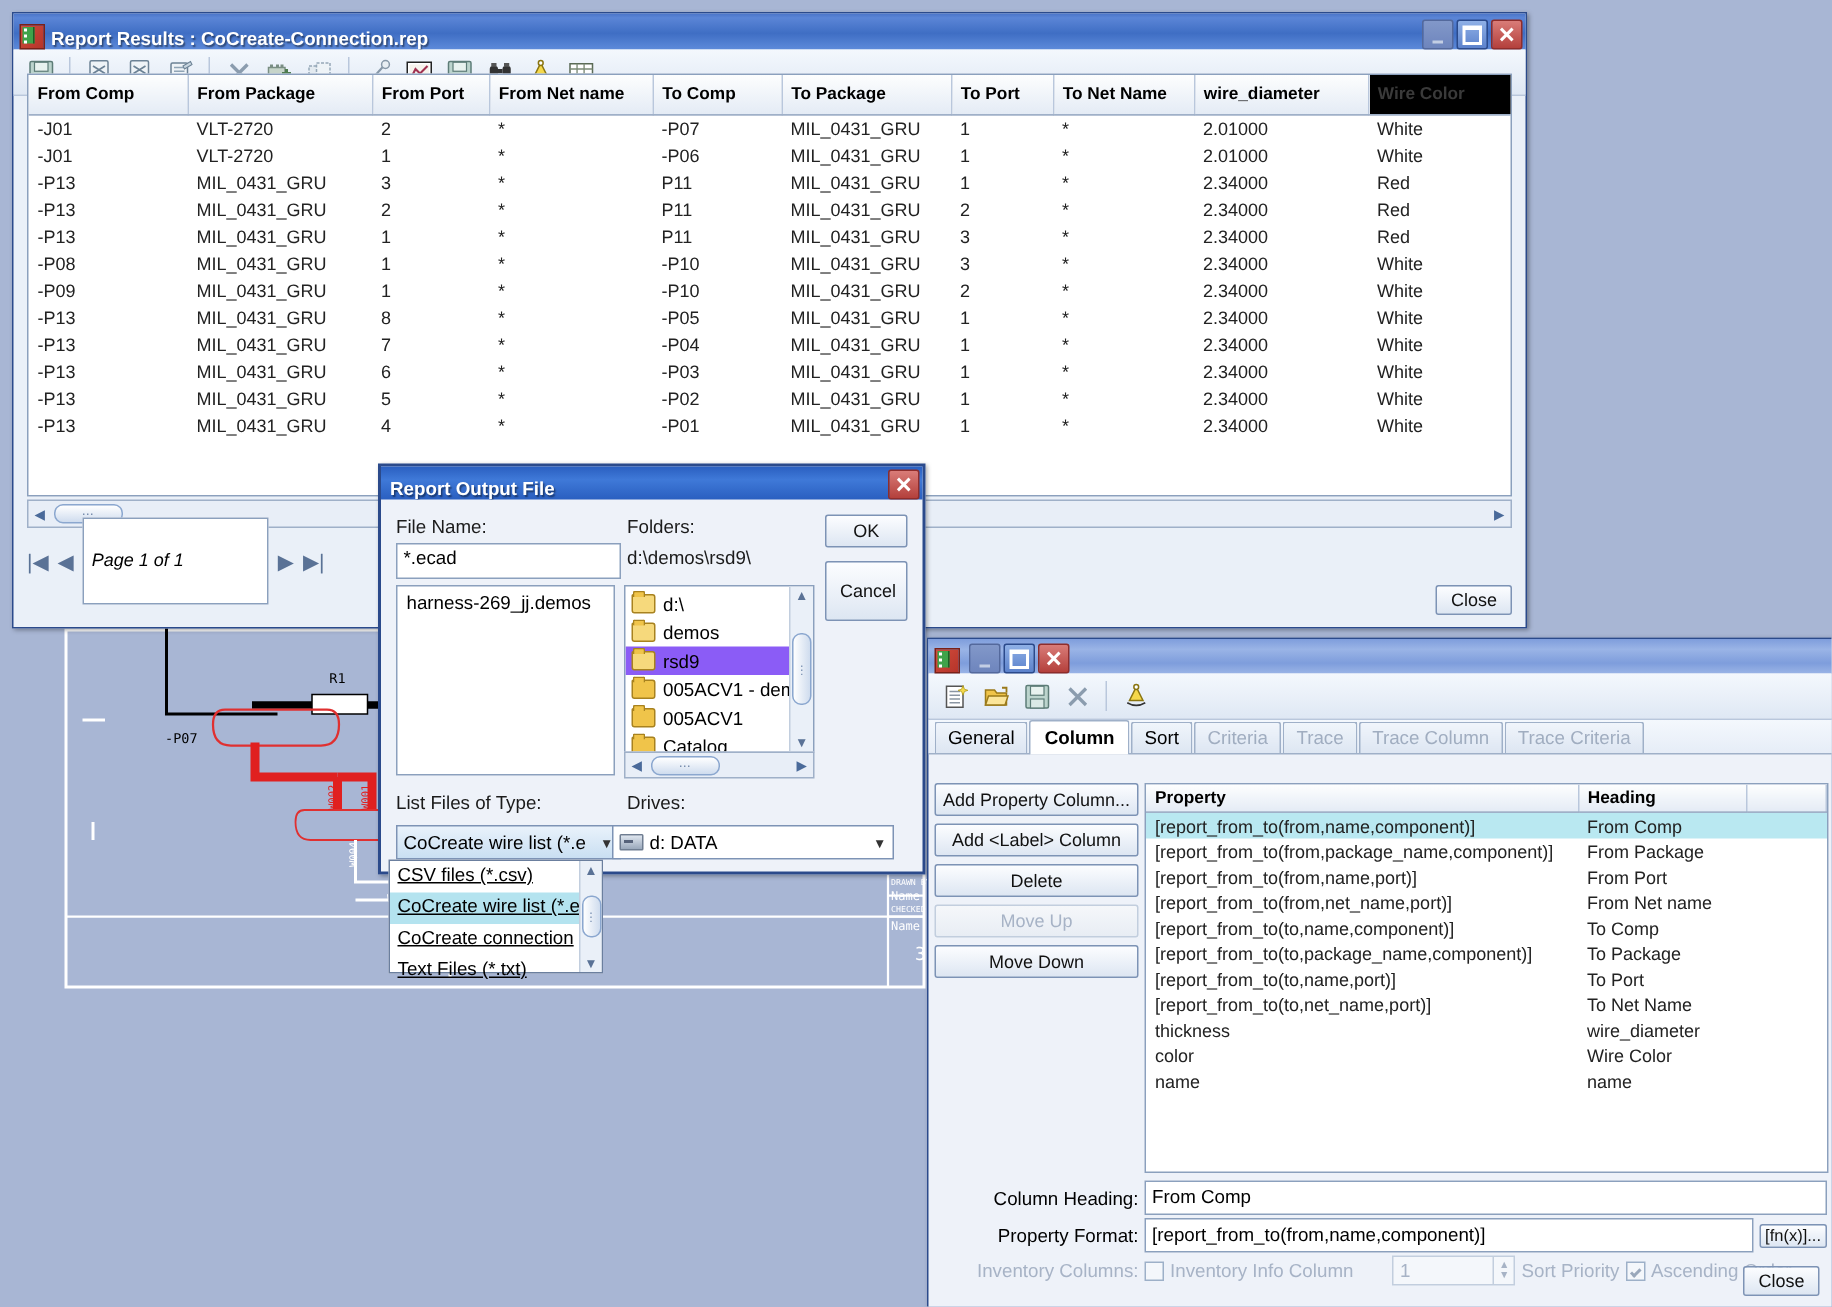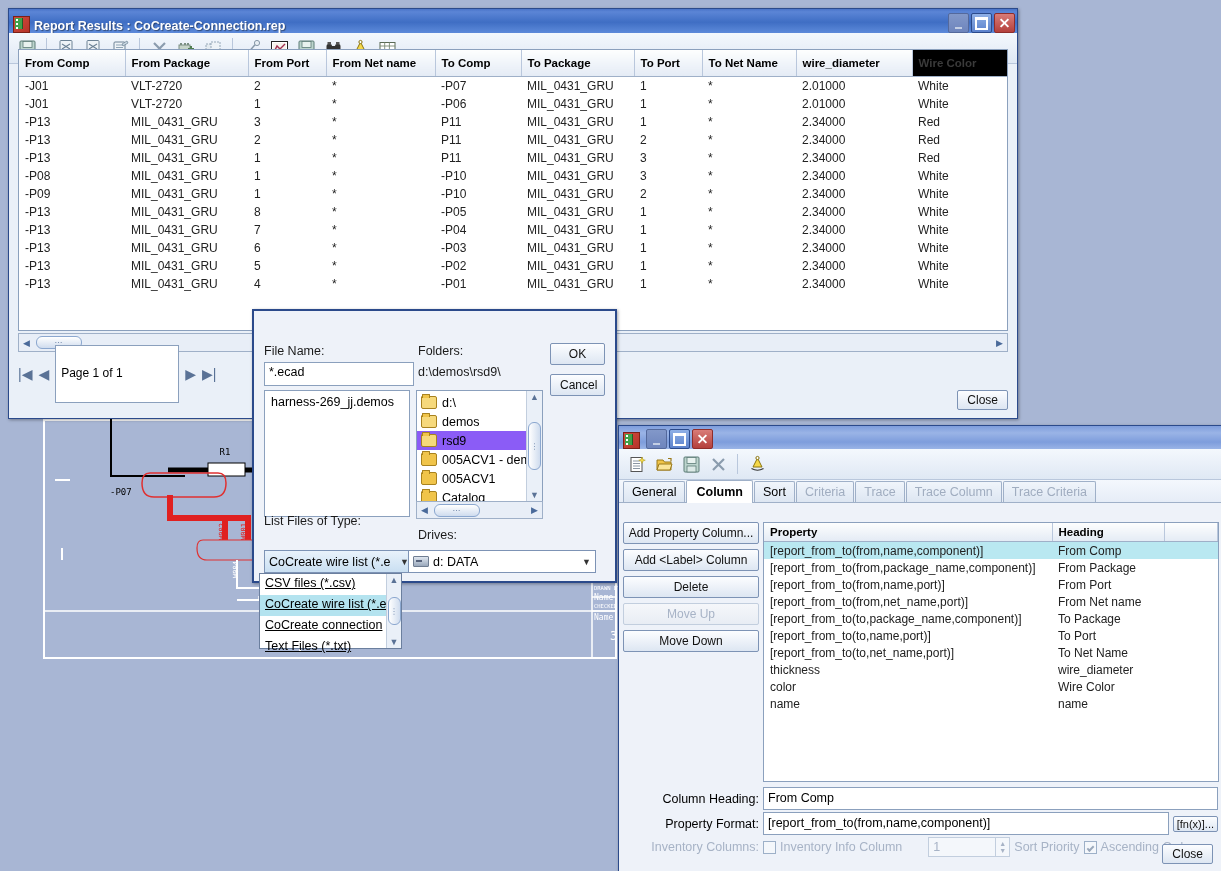--- a/index.html
+++ b/index.html
@@ -62,21 +62,21 @@
      font-size:12px;color:#222;}
   .hscroll{position:absolute;left:9px;top:324px;width:988px;height:17px;
      background:#e8eef7;border:1px solid #9fb0c8;display:flex;align-items:center;}
   .hscroll .arrow{width:15px;text-align:center;color:#4a6a9a;font-size:9px;}
   .hthumb{width:44px;height:11px;margin-left:2px;border:1px solid #8ba7cf;border-radius:6px;
      background:linear-gradient(to bottom,#ffffff,#cfdcee);
      display:flex;align-items:center;justify-content:center;color:#6b82a5;font-size:8px;letter-spacing:1px;}
   .pager{position:absolute;left:9px;top:352px;height:26px;display:flex;align-items:center;gap:6px;}
   .pager .nav{color:#5a7296;font-size:14px;line-height:1;}
   .pagebox{width:112px;height:20px;border:1px solid #8ba0bd;background:#fff;
-     padding:18px 5px;font-size:12px;line-height:18px;}
+     padding:18px 5px;font-size:12px;line-height:18px;font-style:italic;}
   #rr-close{position:absolute;right:9px;bottom:8px;}
 
   .btn{border:1px solid #7d93b5;border-radius:2px;padding:2px 9px;font-size:12px;
      background:linear-gradient(to bottom,#fcfdff,#dde6f2);color:#111;white-space:nowrap;}
   .btn.disabled{color:#a7b3c6;background:linear-gradient(to bottom,#f5f7fa,#e8edf4);
      border-color:#c2cede;}
 
   
   #report-output{left:252px;top:309px;width:361px;height:270px;
      border:2px solid #2b4a8b;background:#eef2f9;}
@@ -497,20 +497,24 @@
     <span class="nav">◀</span>
     <div class="pagebox">Page 1 of 1</div>
     <span class="nav">▶</span>
     <span class="nav">▶|</span>
   </div>
 
   <button class="btn" id="rr-close">Close</button>
 </div>
 
 <div class="win hatch" id="report-output">
+  <div class="titlebar">
+    <div class="title-text" style="padding-left:2px">Report Output File</div>
+    <div class="tbtn close"></div>
+  </div>
 
   <div class="lbl" style="position:absolute;left:10px;top:33px">File Name:</div>
   <div class="fld" style="position:absolute;left:10px;top:51px;width:140px;height:18px">*.ecad</div>
 
   <div class="listbox" style="position:absolute;left:10px;top:79px;width:144px;height:125px">
     <div style="padding:4px 6px;font-size:12.5px">harness-269_jj.demos</div>
   </div>
 
   <div class="lbl" style="position:absolute;left:164px;top:33px">Folders:</div>
   <div class="lbl" style="position:absolute;left:164px;top:54px">d:\demos\rsd9\</div>
@@ -549,23 +553,23 @@
     </div>
   </div>
   <div class="hscroll" style="position:absolute;left:162px;top:190px;width:125px;height:16px">
     <div class="arrow">◀</div>
     <div class="hthumb">⋯</div>
     <div style="flex:1 1 auto"></div>
     <div class="arrow">▶</div>
   </div>
 
   <button class="btn" style="position:absolute;left:296px;top:32px;width:55px;height:22px">OK</button>
-  <button class="btn" style="position:absolute;left:296px;top:63px;width:55px;height:22px">Cancel</button>
-
-  <div class="lbl" style="position:absolute;left:10px;top:203px">List Files of Type:</div>
+  <button class="btn" style="position:absolute;left:296px;top:63px;width:55px;height:40px">Cancel</button>
+
+  <div class="lbl" style="position:absolute;left:10px;top:217px">List Files of Type:</div>
   <div class="combo" style="position:absolute;left:10px;top:239px;width:140px;height:21px">
     <span class="cval">CoCreate wire list (*.e</span>
     <span class="carrow">▼</span>
   </div>
 
   <div class="lbl" style="position:absolute;left:164px;top:217px">Drives:</div>
   <div class="combo white" style="position:absolute;left:154px;top:239px;width:178px;height:21px">
     <span class="drive-ico"></span>
     <span class="cval">d: DATA</span>
     <span class="carrow">▼</span>
@@ -675,20 +679,25 @@
             <td></td>
           </tr>
           <tr>
             <td>[report_from_to(from,name,port)]</td>
             <td>From Port</td>
             <td></td>
           </tr>
           <tr>
             <td>[report_from_to(from,net_name,port)]</td>
             <td>From Net name</td>
+            <td></td>
+          </tr>
+          <tr>
+            <td>[report_from_to(to,name,component)]</td>
+            <td>To Comp</td>
             <td></td>
           </tr>
           <tr>
             <td>[report_from_to(to,package_name,component)]</td>
             <td>To Package</td>
             <td></td>
           </tr>
           <tr>
             <td>[report_from_to(to,name,port)]</td>
             <td>To Port</td>

